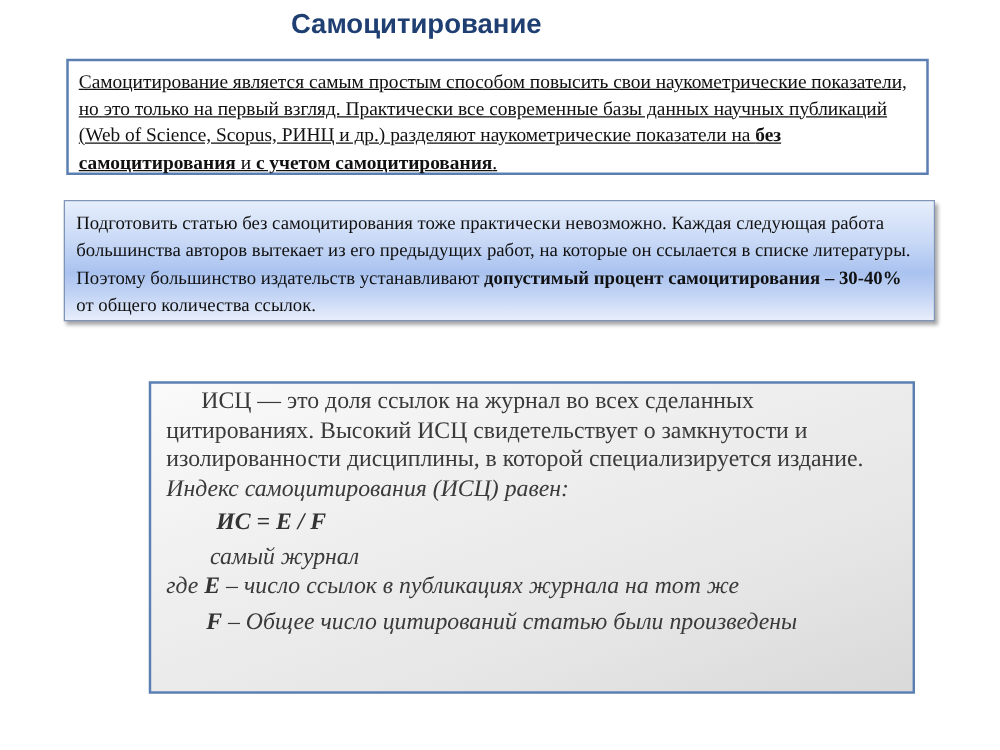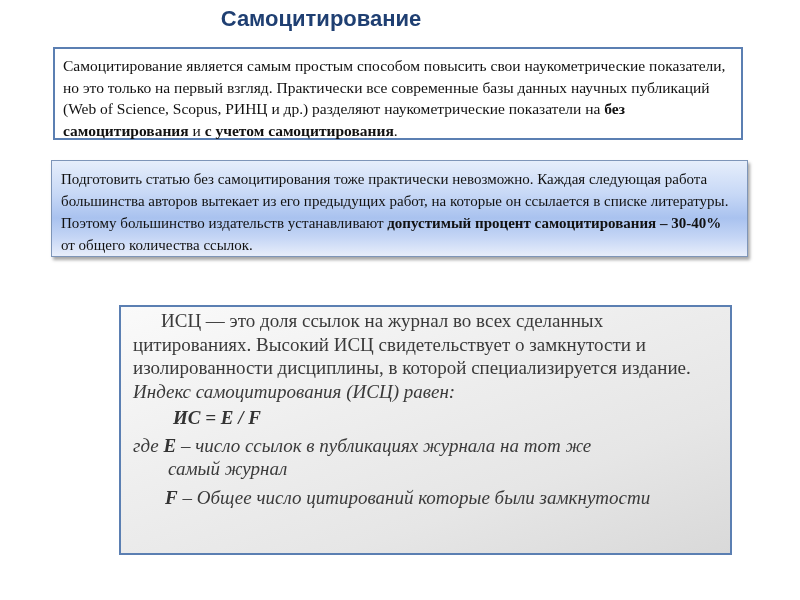--- a/index.html
+++ b/index.html
@@ -9,21 +9,21 @@
       height: 600px;
       background: #ffffff;
       overflow: hidden;
     }
     body {
       position: relative;
       font-family: "Liberation Serif", serif;
     }
     .title {
       position: absolute;
-      left: 4px;
+      left: 16px;
       top: 6px;
       width: 634px;
       text-align: center;
       font-family: "Liberation Sans", sans-serif;
       font-weight: bold;
       font-size: 22px;
       color: #1f3f72;
       letter-spacing: 0px;
     }
     .box1 {
@@ -32,20 +32,21 @@
       top: 47px;
       width: 690px;
       height: 93px;
       border: 2px solid #5b7fb2;
       background: #ffffff;
       box-sizing: border-box;
       padding: 6px 8px 0 8px;
       font-size: 15.5px;
       line-height: 21.5px;
       color: #111111;
+      text-decoration: underline;
     }
     .box2 {
       position: absolute;
       left: 51px;
       top: 160px;
       width: 697px;
       height: 97px;
       border: 1px solid #7e95b8;
       box-sizing: border-box;
       padding: 7px 9px 0 9px;
@@ -95,16 +96,16 @@
   <p><span>Самоцитирование является самым простым способом повысить свои наукометрические показатели, но это только на первый взгляд. Практически все современные базы данных научных публикаций (Web of Science, Scopus, РИНЦ  и др.) разделяют наукометрические показатели на </span><b>без самоцитирования</b><span> и </span><b>с учетом самоцитирования</b><span>.</span></p>
 </div>
 
 <div class="box2">
   <p><span>Подготовить статью без самоцитирования тоже практически невозможно. Каждая следующая работа большинства авторов вытекает из его предыдущих работ, на которые он ссылается в списке литературы. Поэтому большинство издательств устанавливают </span><b>допустимый процент самоцитирования – 30-40%</b><span> от общего количества ссылок.</span></p>
 </div>
 
 <div class="box3">
   <p class="indent"><span>ИСЦ — это доля ссылок на журнал во всех сделанных цитированиях. Высокий ИСЦ свидетельствует о замкнутости и изолированности дисциплины, в которой специализируется издание.</span><i> Индекс самоцитирования (ИСЦ) равен:</i></p>
   <p class="formula">ИС = E / F</p>
+  <p class="def cont">самый журнал</p>
   <p class="def"><span>где </span><b>E</b><span> – число ссылок  в публикациях журнала на тот же</span></p>
-  <p class="def cont">самый журнал</p>
-  <p class="def def2"><b>F</b><span> – Общее число цитирований которые были замкнутости</span></p>
+  <p class="def def2"><b>F</b><span> – Общее число цитирований статью были произведены</span></p>
 </div>
 
 </body></html>

